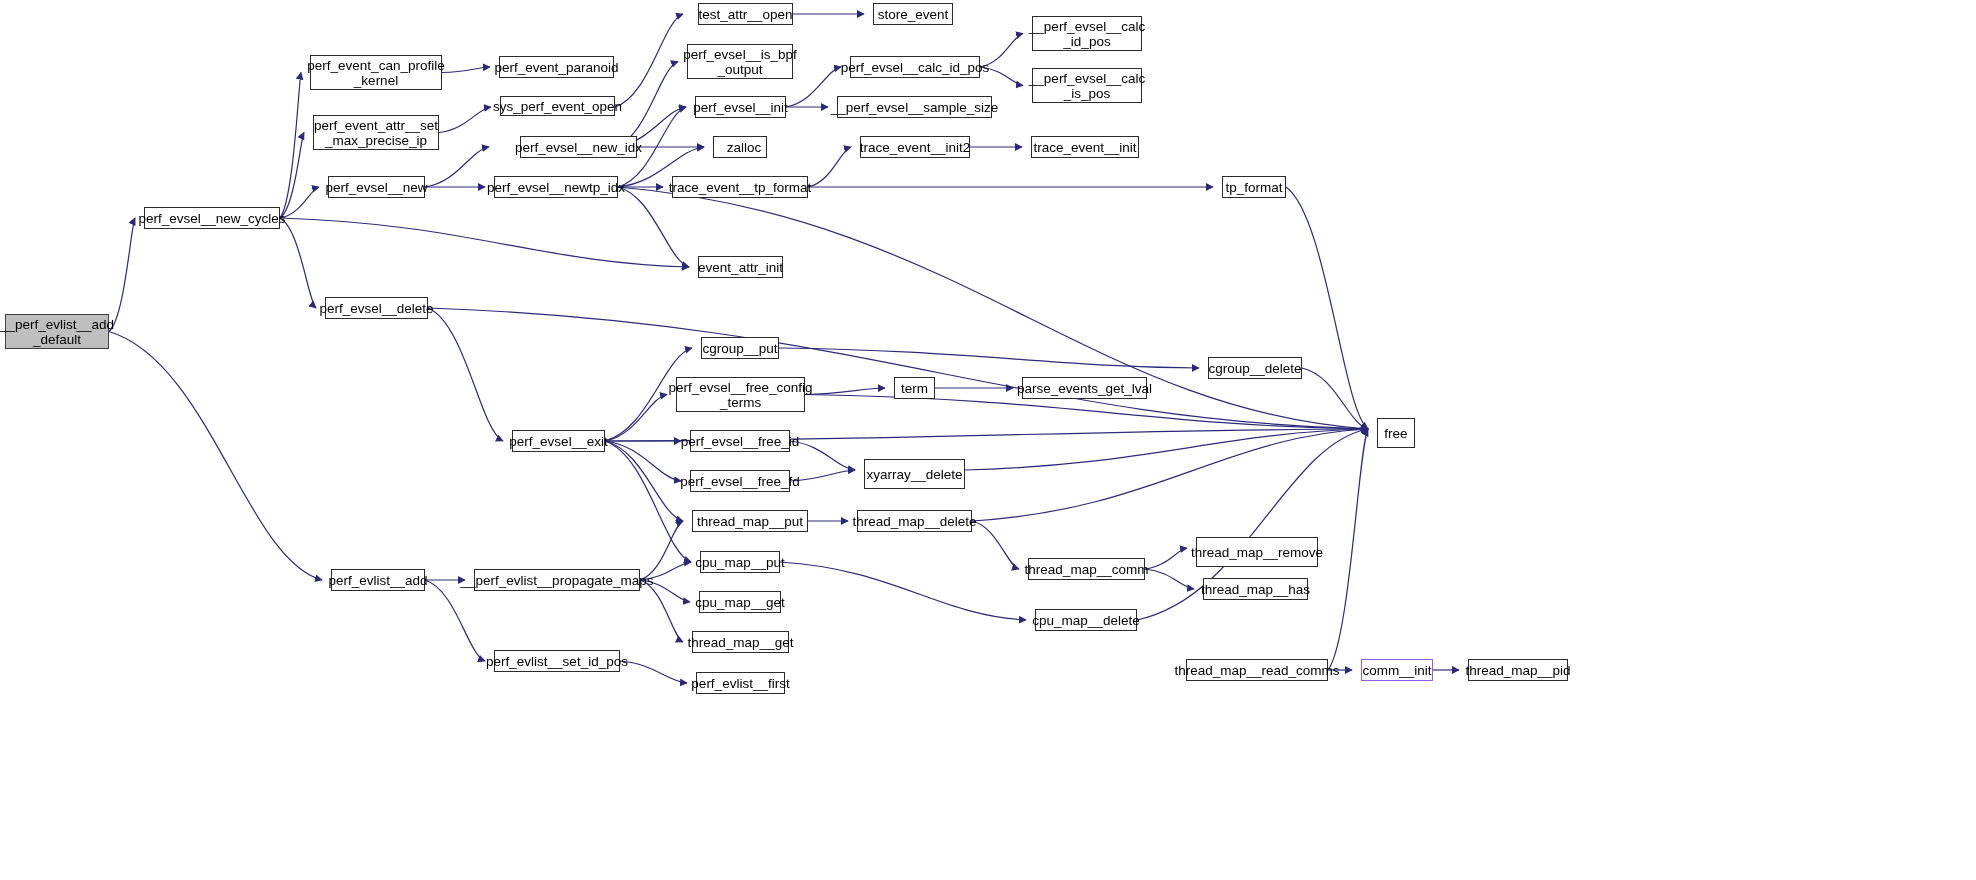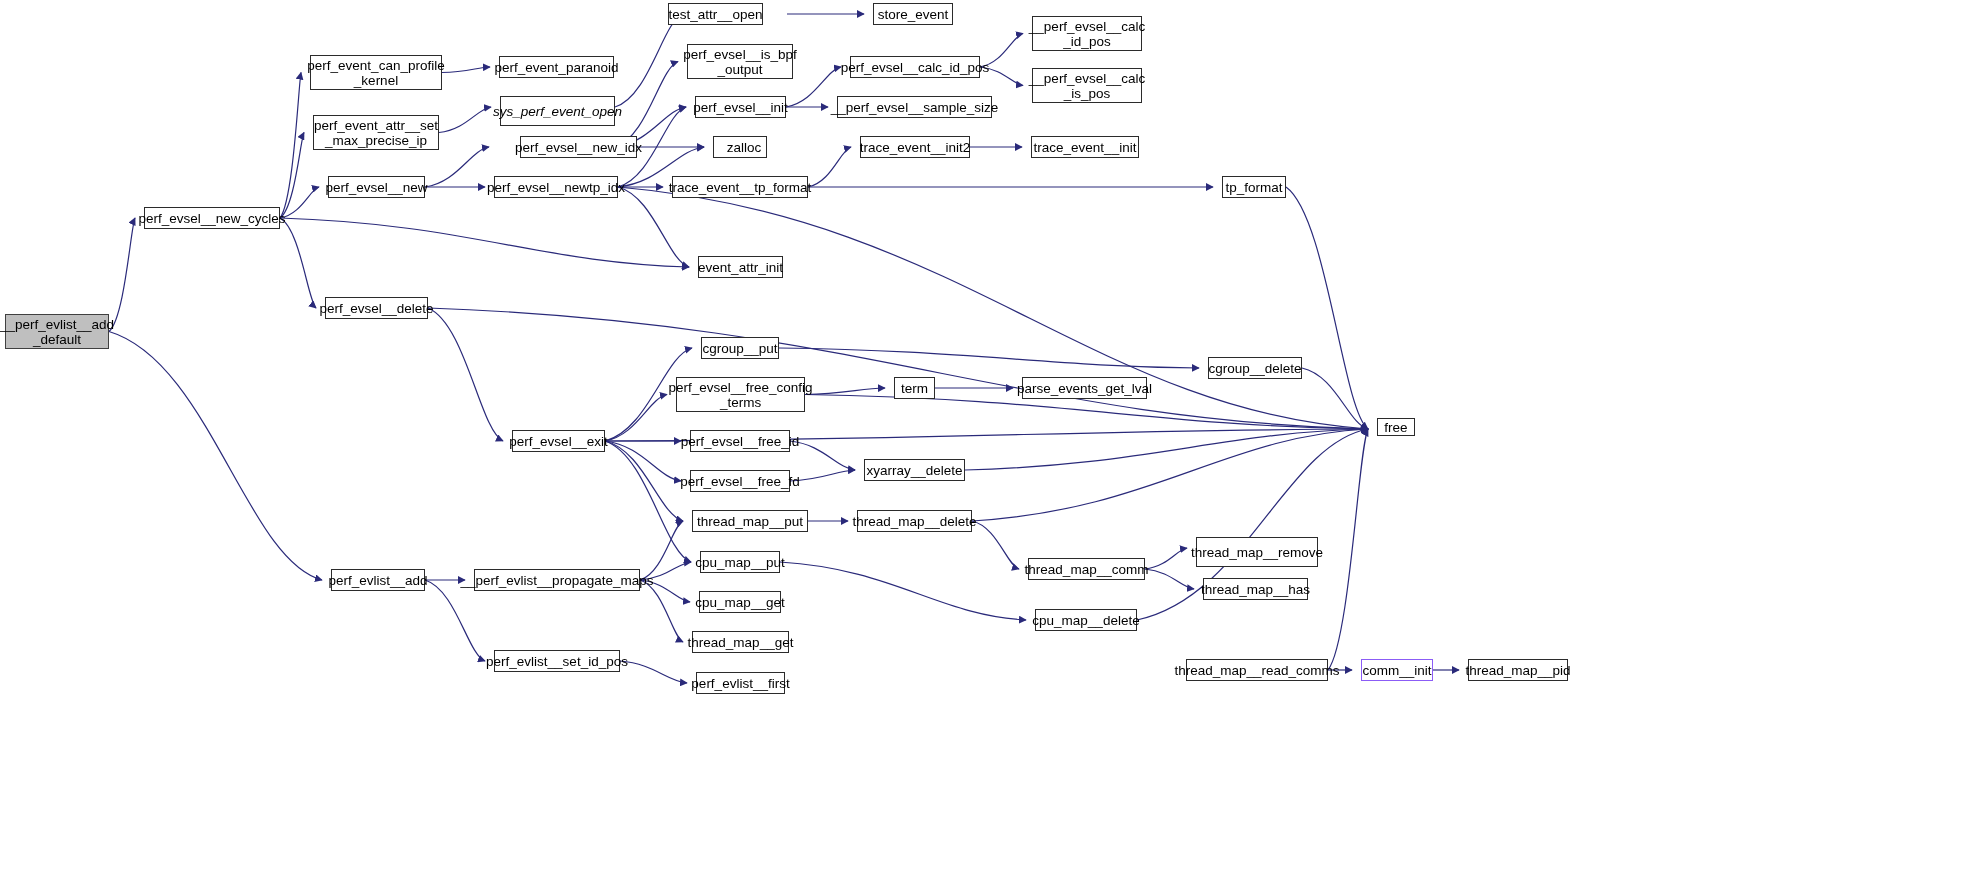--- a/index.html
+++ b/index.html
@@ -126,24 +126,24 @@
   <div id="node-layer">
       <div class="node root" style="left: 5px; top: 314px; width: 104px; height: 35px;">__perf_evlist__add
 _default</div>
       <div class="node" style="left: 144px; top: 207px; width: 136px; height: 22px;">perf_evsel__new_cycles</div>
       <div class="node" style="left: 310px; top: 55px; width: 132px; height: 35px;">perf_event_can_profile
 _kernel</div>
       <div class="node" style="left: 313px; top: 115px; width: 126px; height: 35px;">perf_event_attr__set
 _max_precise_ip</div>
       <div class="node" style="left: 328px; top: 176px; width: 97px; height: 22px;">perf_evsel__new</div>
       <div class="node" style="left: 499px; top: 56px; width: 115px; height: 22px;">perf_event_paranoid</div>
-      <div class="node" style="left: 500px; top: 96px; width: 115px; height: 30px; font-style: italic;">sys_perf_event_open</div>
+      <div class="node" style="left: 500px; top: 96px; width: 115px; height: 20px;">sys_perf_event_open</div>
       <div class="node" style="left: 498px; top: 136px; width: 117px; height: 22px; margin-left: 22px;">perf_evsel__new_idx</div>
       <div class="node" style="left: 494px; top: 176px; width: 124px; height: 22px;">perf_evsel__newtp_idx</div>
-      <div class="node" style="left: 668px; top: 3px; width: 95px; height: 22px;">test_attr__open</div>
+      <div class="node" style="left: 698px; top: 3px; width: 95px; height: 22px;">test_attr__open</div>
       <div class="node" style="left: 687px; top: 44px; width: 106px; height: 35px;">perf_evsel__is_bpf
 _output</div>
       <div class="node" style="left: 695px; top: 96px; width: 91px; height: 22px;">perf_evsel__init</div>
       <div class="node" style="left: 713px; top: 136px; width: 54px; height: 22px; padding-left: 8px;">zalloc</div>
       <div class="node" style="left: 672px; top: 176px; width: 136px; height: 22px;">trace_event__tp_format</div>
       <div class="node" style="left: 698px; top: 256px; width: 85px; height: 22px;">event_attr_init</div>
       <div class="node" style="left: 873px; top: 3px; width: 80px; height: 22px;">store_event</div>
       <div class="node" style="left: 850px; top: 56px; width: 130px; height: 22px;">perf_evsel__calc_id_pos</div>
       <div class="node" style="left: 837px; top: 96px; width: 155px; height: 22px;">__perf_evsel__sample_size</div>
       <div class="node" style="left: 860px; top: 136px; width: 110px; height: 22px;">trace_event__init2</div>
@@ -159,29 +159,29 @@
       <div class="node" style="left: 676px; top: 377px; width: 129px; height: 35px;">perf_evsel__free_config
 _terms</div>
       <div class="node" style="left: 690px; top: 430px; width: 100px; height: 22px;">perf_evsel__free_id</div>
       <div class="node" style="left: 690px; top: 470px; width: 100px; height: 22px;">perf_evsel__free_fd</div>
       <div class="node" style="left: 692px; top: 510px; width: 116px; height: 22px;">thread_map__put</div>
       <div class="node" style="left: 700px; top: 551px; width: 80px; height: 22px;">cpu_map__put</div>
       <div class="node" style="left: 699px; top: 591px; width: 82px; height: 22px;">cpu_map__get</div>
       <div class="node" style="left: 692px; top: 631px; width: 97px; height: 22px;">thread_map__get</div>
       <div class="node" style="left: 696px; top: 672px; width: 89px; height: 22px;">perf_evlist__first</div>
       <div class="node" style="left: 894px; top: 377px; width: 41px; height: 22px;">term</div>
-      <div class="node" style="left: 864px; top: 459px; width: 101px; height: 22px;">xyarray__delete</div>
+      <div class="node" style="left: 864px; top: 459px; width: 101px; height: 30px;">xyarray__delete</div>
       <div class="node" style="left: 857px; top: 510px; width: 115px; height: 22px;">thread_map__delete</div>
       <div class="node" style="left: 1028px; top: 558px; width: 117px; height: 22px;">thread_map__comm</div>
       <div class="node" style="left: 1035px; top: 609px; width: 102px; height: 22px;">cpu_map__delete</div>
       <div class="node" style="left: 1022px; top: 377px; width: 125px; height: 22px;">parse_events_get_lval</div>
       <div class="node" style="left: 1208px; top: 357px; width: 94px; height: 22px;">cgroup__delete</div>
       <div class="node" style="left: 1196px; top: 537px; width: 122px; height: 30px;">thread_map__remove</div>
       <div class="node" style="left: 1203px; top: 578px; width: 105px; height: 22px;">thread_map__has</div>
       <div class="node" style="left: 1186px; top: 659px; width: 142px; height: 22px;">thread_map__read_comms</div>
-      <div class="node" style="left: 1377px; top: 418px; width: 38px; height: 18px;">free</div>
+      <div class="node" style="left: 1377px; top: 418px; width: 38px; height: 30px;">free</div>
       <div class="node highlight" style="left: 1361px; top: 659px; width: 72px; height: 22px;">comm__init</div>
       <div class="node" style="left: 1468px; top: 659px; width: 100px; height: 22px;">thread_map__pid</div>
       <div class="node" style="left: 331px; top: 569px; width: 94px; height: 22px;">perf_evlist__add</div>
       <div class="node" style="left: 474px; top: 569px; width: 166px; height: 22px;">__perf_evlist__propagate_maps</div>
       <div class="node" style="left: 494px; top: 650px; width: 126px; height: 22px;">perf_evlist__set_id_pos</div>
     </div>
 </div>
 
 </body></html>

